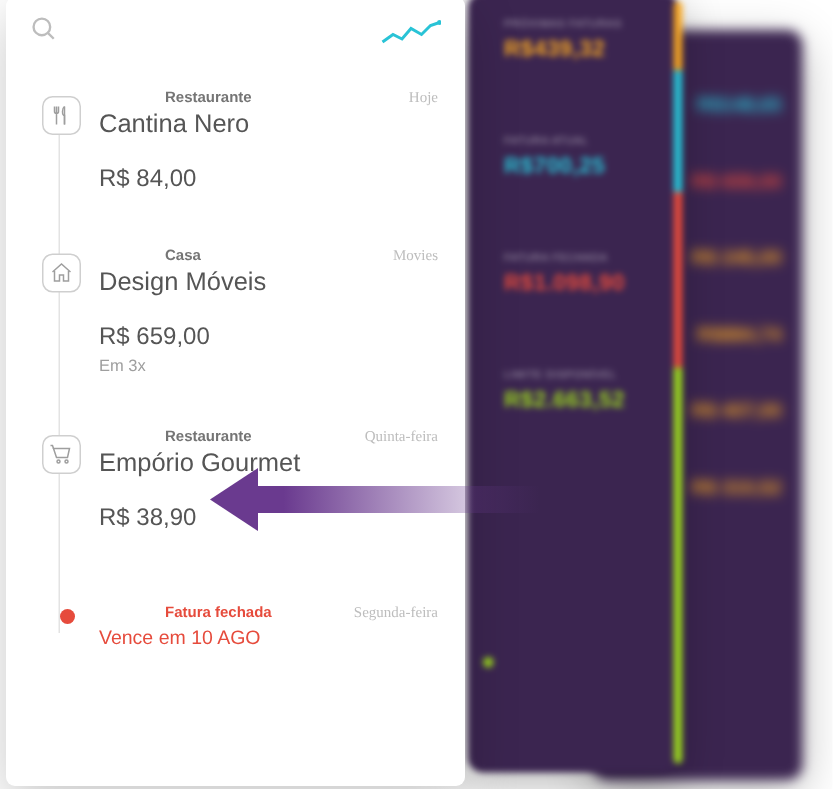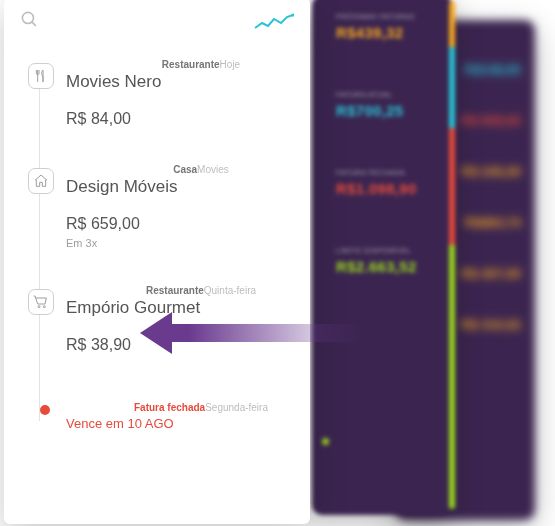--- a/index.html
+++ b/index.html
@@ -30,23 +30,23 @@
 
   .feed{padding:0 18px 0 18px;position:relative;}
   .timeline{position:absolute;left:35px;top:22px;bottom:28px;width:1px;background:#e3e3e3;}
 
   .item{position:relative;padding:18px 0 18px 44px;}
   .node{position:absolute;left:6px;top:22px;width:26px;height:26px;display:flex;align-items:center;justify-content:center;}
   .iwrap{width:26px;height:26px;border:1px solid #cfcfcf;border-radius:7px;display:flex;align-items:center;justify-content:center;background:#fff;}
   .iwrap svg{width:16px;height:16px;stroke:#9e9e9e;fill:none;stroke-width:1.5;}
   .dotred{width:10px;height:10px;border-radius:50%;background:#e64b3c;margin-left:8px;margin-top:6px;}
 
-  .row1{display:flex;justify-content:center;align-items:baseline;padding-left:44px;}
+  .row1{display:flex;justify-content:space-between;align-items:baseline;padding-left:44px;}
   .cat{font-size:10px;color:#757575;font-weight:600;}
-  .day{font-size:10px;color:#bdbdbd;}
+  .day{font-size:10px;color:#bdbdbd;font-family:Liberation Serif, serif;}
   .title{font-size:17px;color:#555;font-weight:400;margin-top:2px;}
   .amt{font-size:16px;color:#555;font-weight:400;margin-top:18px;}
   .meta{font-size:11px;color:#9e9e9e;margin-top:4px;}
   .tags{font-size:11px;color:#9e9e9e;margin-top:4px;}
   .usd{font-size:12px;color:#7a7a7a;font-weight:700;margin-top:4px;}
 
   .closed .cat,.closed .title{color:#e64b3c;margin-top:12px;}
   .closed .title{font-size:13px;font-weight:400;margin-top:3px;}
 
   
@@ -133,21 +133,21 @@
                   <path d="M7 3v8M5 3v5a2 2 0 0 0 2 2 2 2 0 0 0 2-2V3M7 11v10"></path>
                   <path d="M15 3c-1.5 1-2 3-2 5s.5 4 2 4v9"></path>
                   <path d="M15 3v18"></path>
                 </svg>
               </div>
             </div>
             <div class="row1">
               <span class="cat">Restaurante</span>
               <span class="day">Hoje</span>
             </div>
-            <div class="title">Movies Nero</div>
+            <div class="title">Cantina Nero</div>
             <div class="amt">R$ 84,00</div>
           </div>
           <div class="item">
             <div class="node">
               <div class="iwrap">
                 <svg viewBox="0 0 24 24">
                   <path d="M3 11l9-8 9 8"></path>
                   <path d="M5 10v10h5v-6h4v6h5V10"></path>
                 </svg>
               </div>

